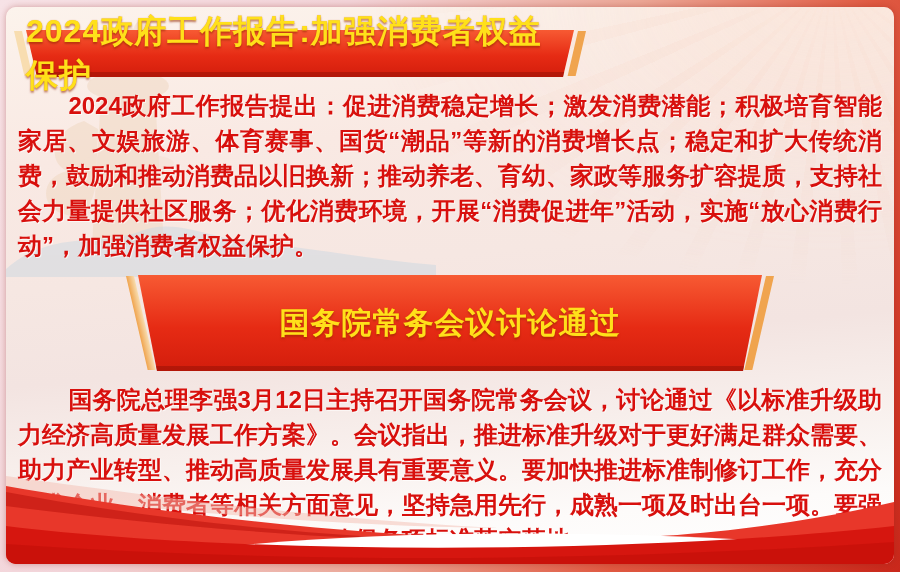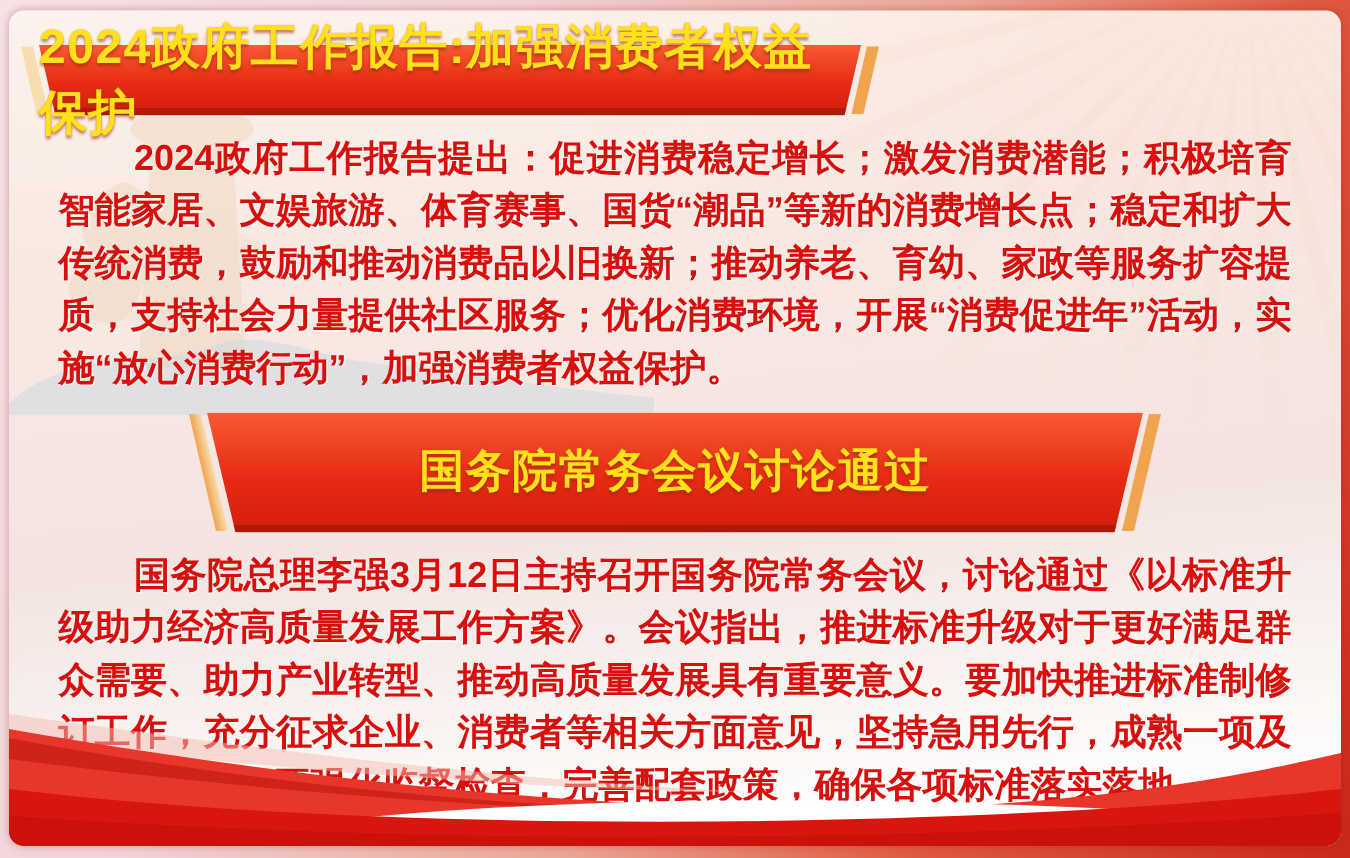--- a/index.html
+++ b/index.html
@@ -31,38 +31,38 @@
   .banner-body{
     position:absolute;inset:0;
     background:linear-gradient(180deg,var(--banner-red-light,#f75a33) 0%,var(--banner-red,#e62b14) 55%,#d31d0c 100%);
   }
   .banner-body::after{ 
     content:"";position:absolute;left:0;right:0;bottom:0;height:5px;
     background:rgba(140,15,5,.45);
   }
   .b1{width:548px;height:47px;margin-top:23px;margin-left:20px;}
   .b1 .banner-body{clip-path:polygon(0 0,100% 0,calc(100% - 11px) 100%,11px 100%);}
-  .b2{width:624px;height:80px;margin-top:12px;}
+  .b2{width:624px;height:96px;margin-top:12px;}
   .b2 .banner-body{clip-path:polygon(0 0,100% 0,calc(100% - 19px) 100%,19px 100%);}
   .stripe{position:absolute;top:1px;bottom:1px;width:8px;transform-origin:0 0;}
   .stripe-left{left:-12px;background:var(--stripe-pale,#f8ddb0);transform:skewX(13deg);}
   .stripe-right{right:-12px;background:var(--stripe-orange,#f0a44e);transform:skewX(-13deg);}
   .b2 .stripe-left{background:linear-gradient(90deg,var(--stripe-orange,#f0a44e),var(--stripe-pale,#f8ddb0));}
   .banner-text{
     position:relative;z-index:2;height:100%;display:flex;flex-direction:column;
     align-items:center;justify-content:center;
     color:var(--banner-text-yellow,#ffe01a);font-weight:bold;letter-spacing:1px;
     text-shadow:0 2px 2px rgba(150,40,0,.55),0 0 1px rgba(190,70,0,.5);
   }
   .b1 .banner-text{font-size:32px;}
   .b2 .banner-text{font-size:30px;line-height:38px;}
 
   
   .para{
-    margin:11px 33px 0;
+    margin:11px 12px 0;
     font-size:24px;line-height:35px;font-weight:800;
     color:var(--body-text-red,#d8100d);
     text-align:justify;text-indent:2.1em;
     text-shadow:1px 1px 0 rgba(255,255,255,.7);
   }
 
   
   .wave{position:absolute;left:0;right:0;bottom:0;height:88px;z-index:3;pointer-events:none;}
   .wave svg{display:block;width:100%;height:100%;}
 </style>

